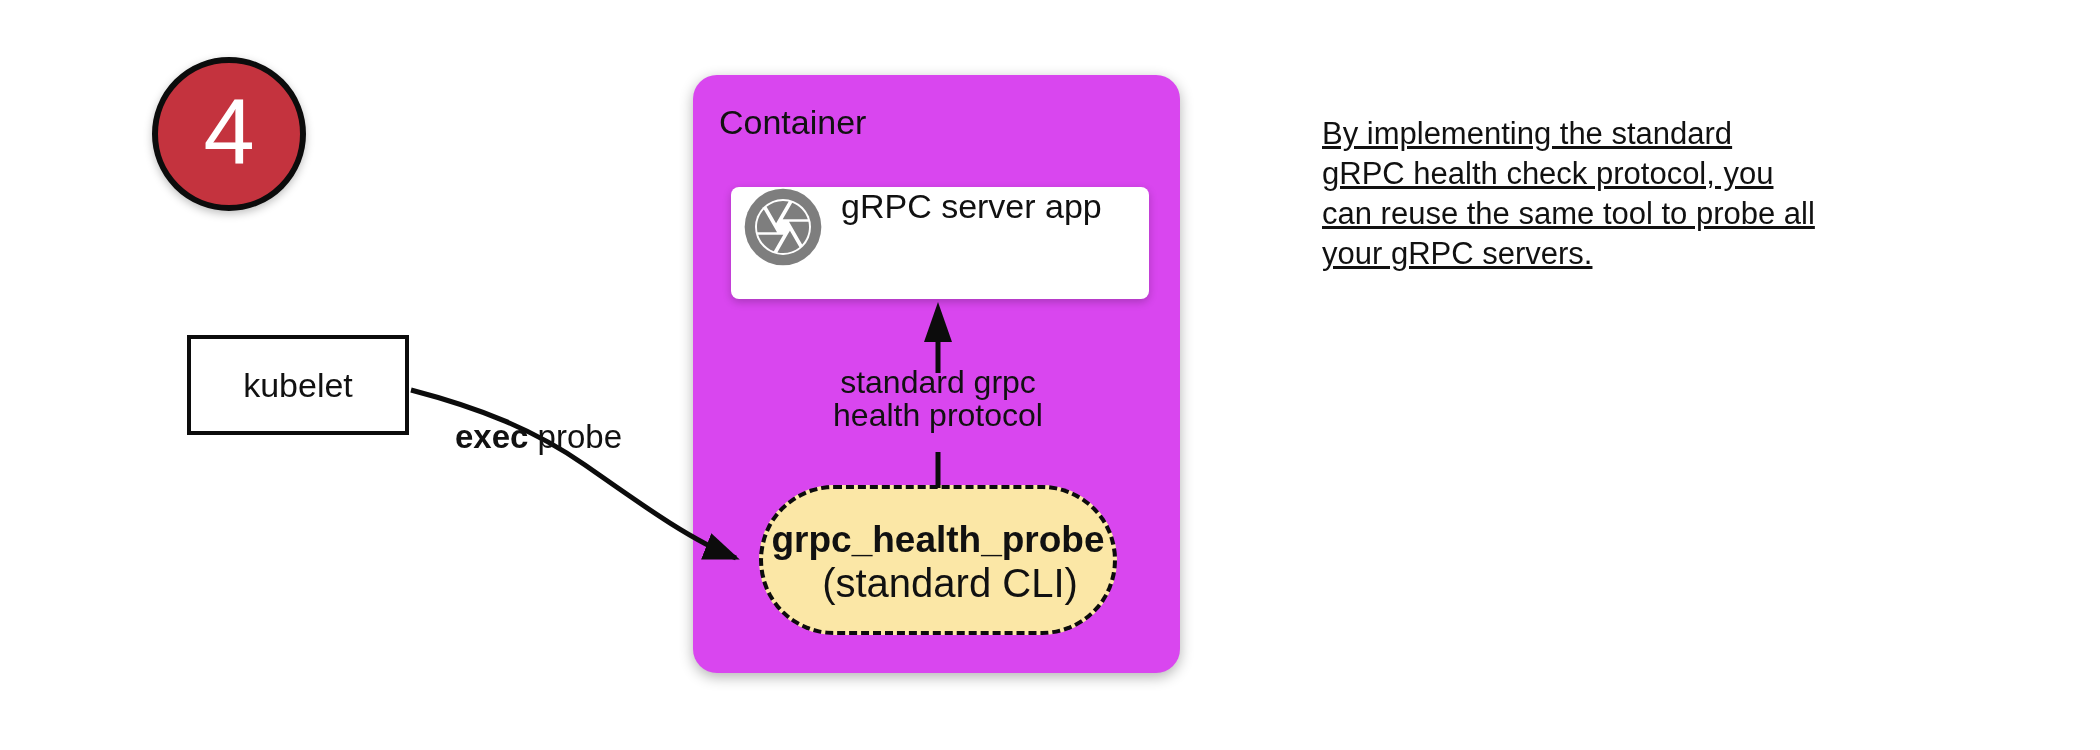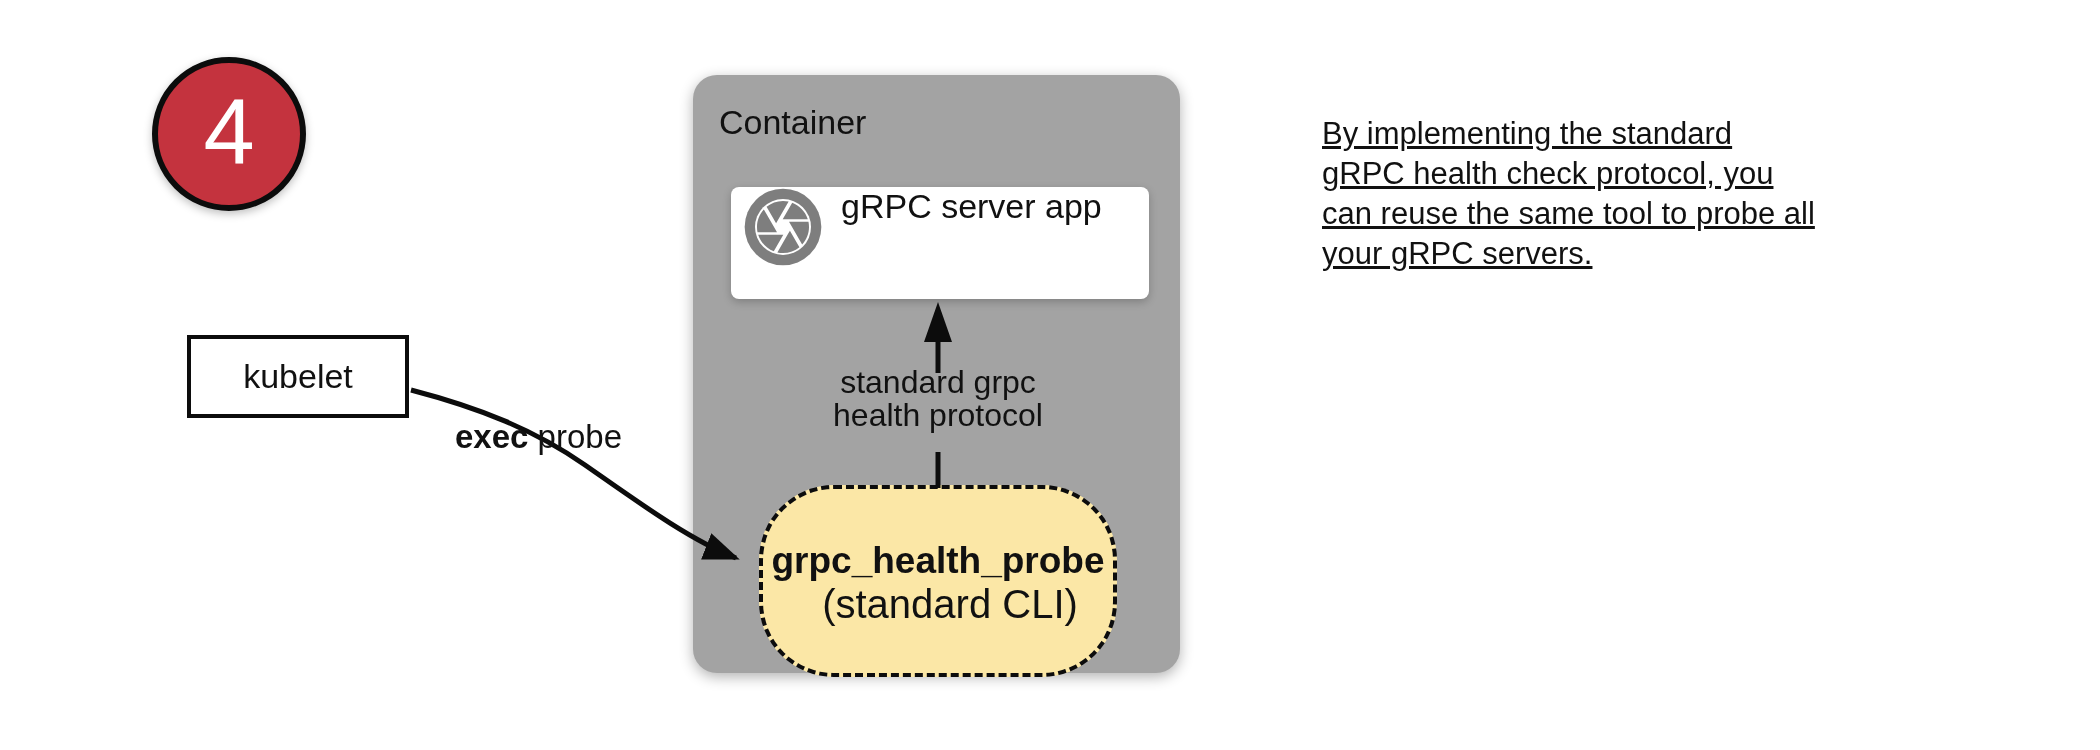--- a/index.html
+++ b/index.html
@@ -27,42 +27,42 @@
   }
   .badge span {
     color: #fff; font-size: 92px; line-height: 1;
     transform: translateY(-3px);
   }
 
   
   .kubelet-box {
     position: absolute;
     left: 187px; top: 335px;
-    width: 222px; height: 83px;
+    width: 222px; height: 100px;
     background: #fff;
     border: 4px solid #0c0c0c;
     display: flex; align-items: center; justify-content: center;
     font-size: 34px;
   }
 
   
   .exec-label {
     position: absolute;
     left: 455px; top: 418px;
     font-size: 33px;
     text-align: center;
   }
   .exec-label b { font-weight: bold; }
 
   
   .container-box {
     position: absolute;
     left: 693px; top: 75px;
     width: 487px; height: 598px;
-    background: #a3a3a3;
+    background: #d946ef;
     border-radius: 24px;
     box-shadow: 0 4px 14px rgba(0,0,0,0.30);
   }
   .container-title {
     position: absolute;
     left: 26px; top: 28px;
     font-size: 34px;
   }
   .server-box {
     position: absolute;
@@ -82,21 +82,21 @@
     left: 95px; top: 291px;
     width: 300px;
     text-align: center;
     font-size: 32px;
     line-height: 33px;
   }
 
   .pill {
     position: absolute;
     left: 66px; top: 410px;
-    width: 358px; height: 192px;
+    width: 358px; height: 150px;
     background: #FBE7A6;
     border: 4px dashed #0c0c0c;
     border-radius: 75px;
     display: flex; flex-direction: column;
     align-items: center; justify-content: center;
     text-align: center;
   }
   .pill-title { font-size: 37px; font-weight: bold; line-height: 45px; }
   .pill-sub { font-size: 40px; line-height: 42px; margin-left: 24px; }
 

